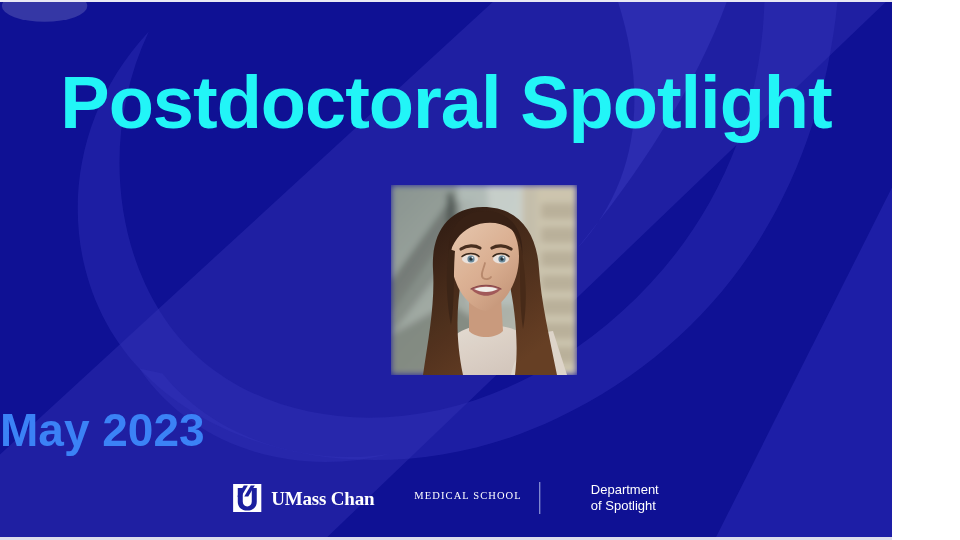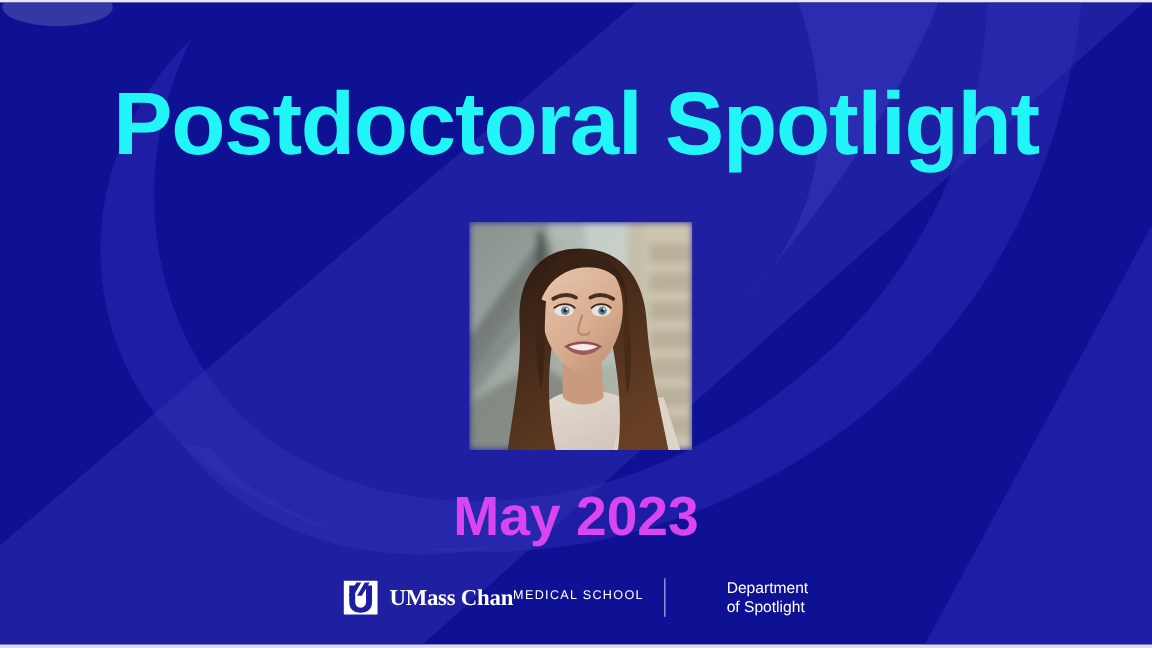--- a/index.html
+++ b/index.html
@@ -7,21 +7,21 @@
     margin: 0;
     padding: 0;
     background: #ffffff;
   }
   body {
     font-family: "Liberation Sans", sans-serif;
   }
 
   #slide {
     position: relative;
-    width: 960px;
+    width: 892px;
     height: 540px;
     overflow: hidden;
     background: #0f1194;
     box-sizing: border-box;
     border-top: 2px solid #e9e9f4;
     border-bottom: 3px solid #dcdcec;
   }
 
   
   #bg-art {
@@ -59,22 +59,21 @@
     overflow: hidden;
   }
   #portrait svg { display: block; width: 100%; height: 100%; }
 
   
   #date {
     position: absolute;
     left: 0;
     right: 0;
     top: 405px;
-    text-align: center;
-    color: #d946ef;
+    color: #3b82f6;
     font-family: "Liberation Sans", sans-serif;
     font-weight: bold;
     font-size: 46px;
     line-height: 1.0;
     letter-spacing: 0px;
     white-space: nowrap;
     user-select: none;
   }
 
   
@@ -107,25 +106,26 @@
   #logo-umass {
     color: #ffffff;
     font-family: "Liberation Serif", serif;
     font-weight: bold;
     font-size: 19px;
     letter-spacing: -0.2px;
     white-space: nowrap;
   }
   #logo-medschool {
     color: #ffffff;
-    font-family: Liberation Sans, sans-serif;
+    font-family: Liberation Serif, serif;
     font-size: 10.5px;
     letter-spacing: 1.1px;
     margin-top: 2px;
     white-space: nowrap;
+    padding-left: 40px;
   }
   #logo-divider {
     width: 1px;
     height: 32px;
     background: #aab4e6;
     margin: 0 9px 0 7px;
     flex: 0 0 auto;
   }
   #logo-dept {
     display: flex;

